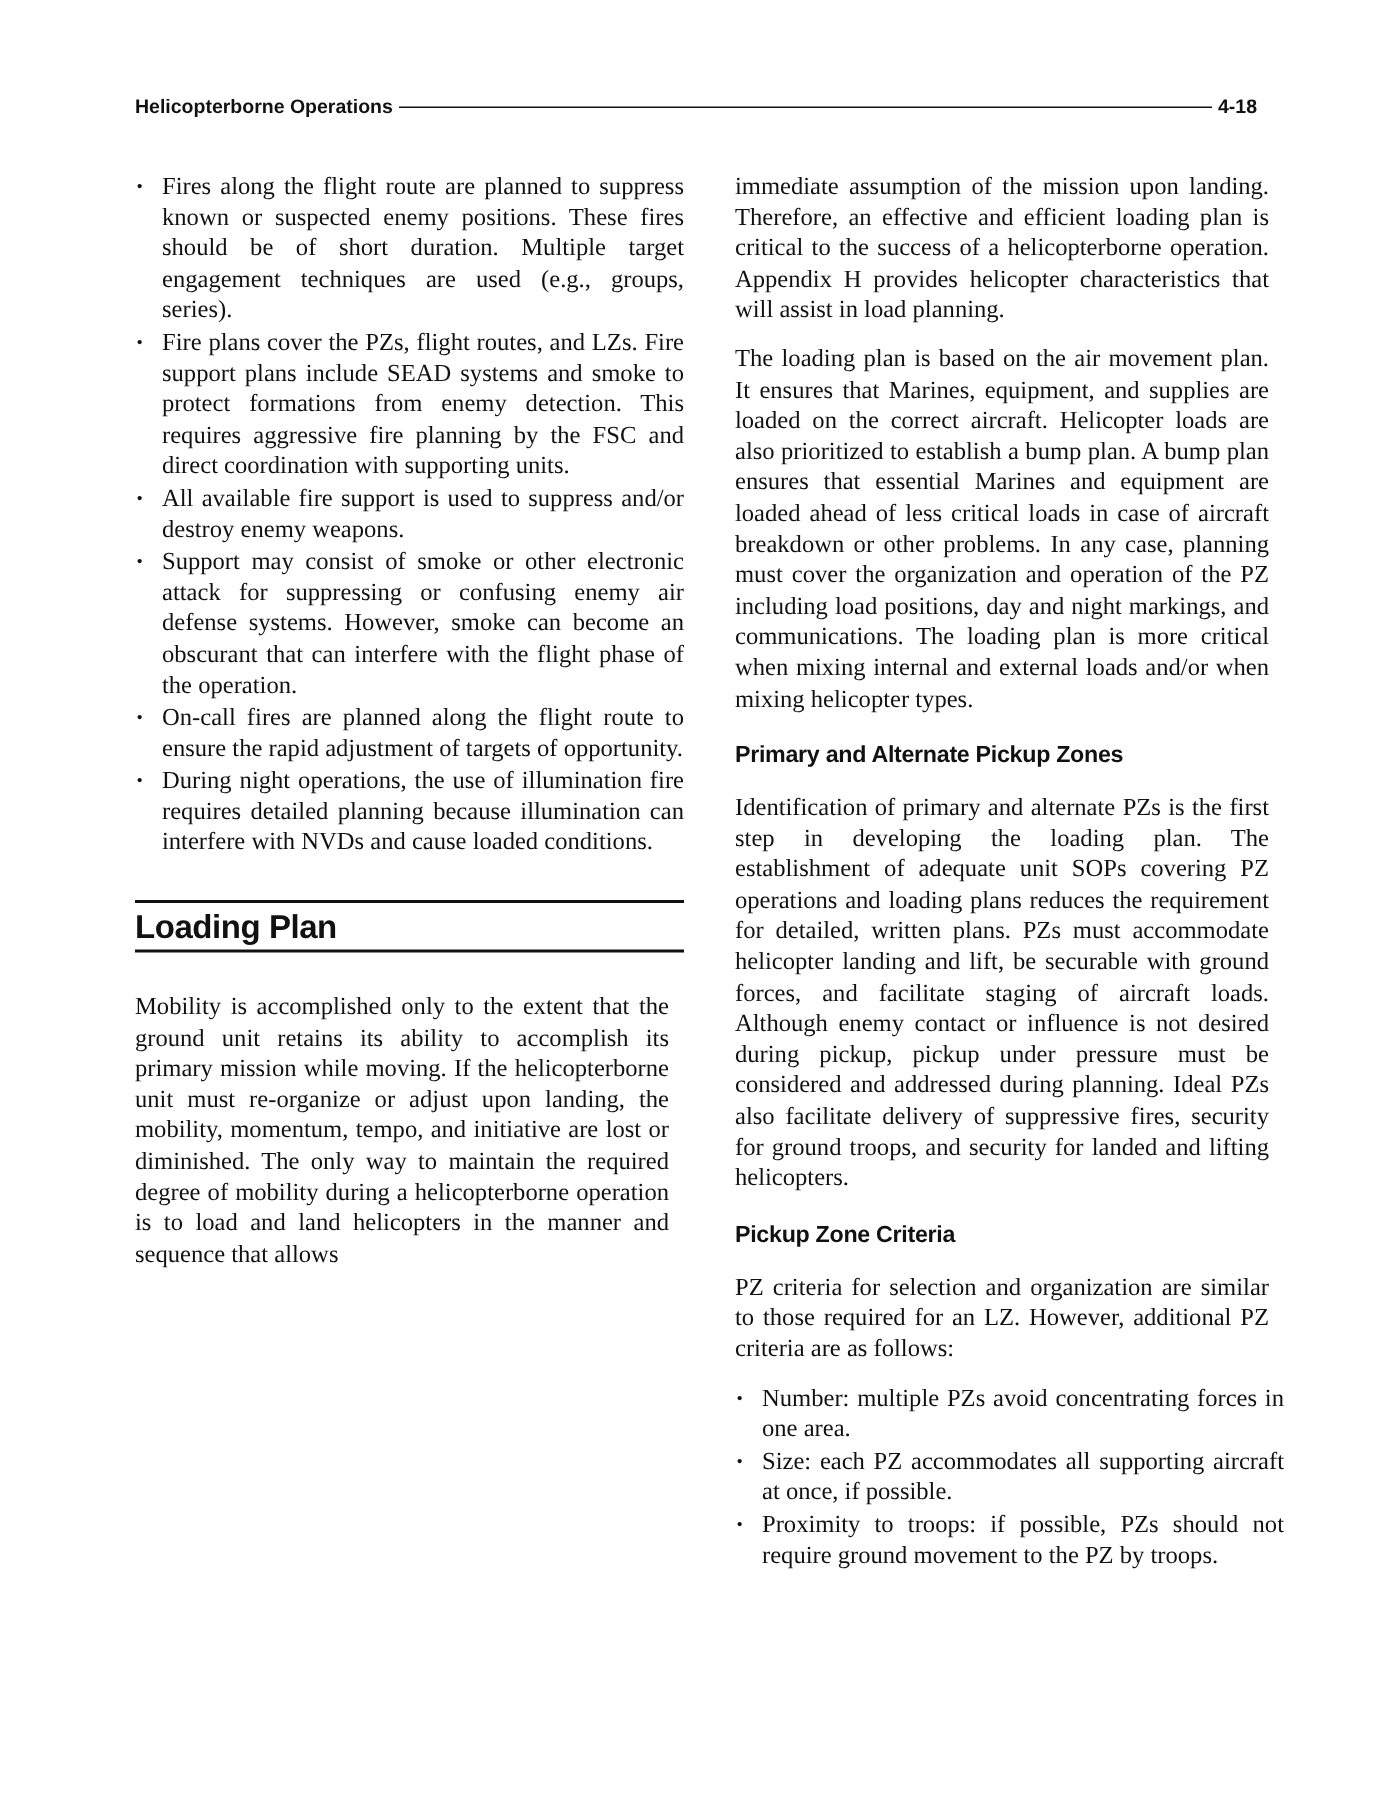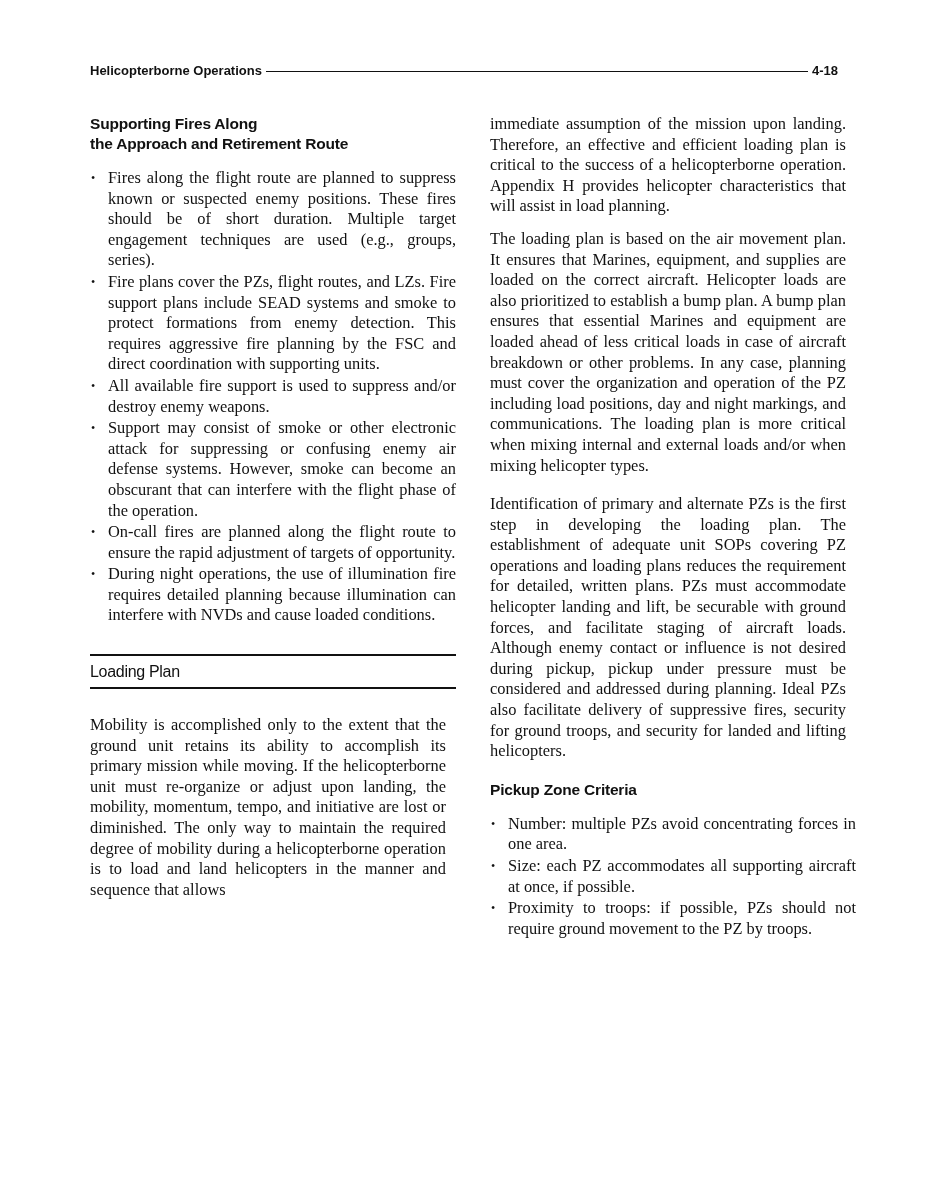--- a/index.html
+++ b/index.html
@@ -8,56 +8,54 @@
   .header .rule { flex: 1; height: 0; border-top: 1.4px solid #111; margin: 0 4px; position: relative; top: 1px; }
   .col { position: absolute; top: 114px; width: 366px; font-family: "Liberation Serif", serif; font-size: 16.4px; line-height: 20.6px; text-align: justify; }
   .col.left { left: 90px; }
   .col.right { left: 490px; }
   h3 { font-family: "Liberation Sans", sans-serif; font-weight: bold; font-size: 15.5px; line-height: 20px; margin: 0 0 14px 0; letter-spacing: -0.2px; }
   p { margin: 0 10px 12px 0; }
   ul { list-style: none; padding: 0; margin: 0; }
   li { position: relative; padding-left: 18px; margin-bottom: 1px; }
   li .bullet { position: absolute; left: 1px; top: 0; font-size: 12px; }
   .section-box { border-top: 2.5px solid #111; border-bottom: 2.5px solid #111; padding: 4px 0 3px 0; margin: 28px 0 26px 0; }
-  .section-box h2 { font-family: "Liberation Sans", sans-serif; font-weight: normal; font-size: 16px; line-height: 24px; margin: 0; letter-spacing: -0.3px; }
+  .section-box h2 { font-family: "Liberation Sans", sans-serif; font-weight: bold; font-size: 22px; line-height: 24px; margin: 0; letter-spacing: -0.3px; }
 </style>
 </head>
 <body>
 
 <div class="header">
   <span>Helicopterborne Operations</span>
   <span class="rule"></span>
   <span>4-18</span>
 </div>
 
 <div class="col left">
-  <h3>
-    <span>Supporting Fires Along</span><br>
-    <span>the Approach and Retirement Route</span>
-  </h3>
   <ul>
     <li><span class="bullet">•</span><span>Fires along the flight route are planned to suppress known or suspected enemy positions. These fires should be of short duration. Multiple target engagement techniques are used (e.g., groups, series).</span></li>
     <li><span class="bullet">•</span><span>Fire plans cover the PZs, flight routes, and LZs. Fire support plans include SEAD systems and smoke to protect formations from enemy detection. This requires aggressive fire planning by the FSC and direct coordination with supporting units.</span></li>
     <li><span class="bullet">•</span><span>All available fire support is used to suppress and/or destroy enemy weapons.</span></li>
     <li><span class="bullet">•</span><span>Support may consist of smoke or other electronic attack for suppressing or confusing enemy air defense systems.  However, smoke can become an obscurant that can interfere with the flight phase of the operation.</span></li>
     <li><span class="bullet">•</span><span>On-call fires are planned along the flight route to ensure the rapid adjustment of targets of opportunity.</span></li>
     <li><span class="bullet">•</span><span>During night operations, the use of illumination fire requires detailed planning because illumination can interfere with NVDs and cause loaded conditions.</span></li>
   </ul>
 
   <div class="section-box">
     <h2>Loading Plan</h2>
   </div>
   <p>Mobility is accomplished only to the extent that the ground unit retains its ability to accomplish its primary mission while moving. If the helicopterborne unit must re-organize or adjust upon landing, the mobility, momentum, tempo, and initiative are lost or diminished. The only way to maintain the required degree of mobility during a helicopterborne operation is to load and land helicopters in the manner and sequence that allows</p>
 </div>
 
 <div class="col right">
   <p>immediate assumption of the mission upon landing. Therefore, an effective and efficient loading plan is critical to the success of a helicopterborne operation. Appendix H provides helicopter characteristics that will assist in load planning.</p>
   <p style="margin-bottom:18px;">The loading plan is based on the air movement plan. It ensures that Marines, equipment, and supplies are loaded on the correct aircraft. Helicopter loads are also prioritized to establish a bump plan. A bump plan ensures that essential Marines and equipment are loaded ahead of less critical loads in case of aircraft breakdown or other problems. In any case, planning must cover the organization and operation of the PZ including load positions, day and night markings, and communications. The loading plan is more critical when mixing internal and external loads and/or when mixing helicopter types.</p>
 
+  <h3>Primary and Alternate Pickup Zones</h3>
   <p style="margin-bottom:18px;">Identification of primary and alternate PZs is the first step in developing the loading plan. The establishment of adequate unit SOPs covering PZ operations and loading plans reduces the requirement for detailed, written plans. PZs must accommodate helicopter landing and lift, be securable with ground forces, and facilitate staging of aircraft loads. Although enemy contact or influence is not desired during pickup, pickup under pressure must be considered and addressed during planning. Ideal PZs also facilitate delivery of suppressive fires, security for ground troops, and security for landed and lifting helicopters.</p>
 
   <h3>Pickup Zone Criteria</h3>
+  <p>PZ criteria for selection and organization are similar to those required for an LZ. However, additional PZ criteria are as follows:</p>
   <ul>
     <li><span class="bullet">•</span><span>Number: multiple PZs avoid concentrating forces in one area.</span></li>
     <li><span class="bullet">•</span><span>Size: each PZ accommodates all supporting aircraft at once, if possible.</span></li>
     <li><span class="bullet">•</span><span>Proximity to troops: if possible, PZs should not require ground movement to the PZ by troops.</span></li>
   </ul>
 </div>
 
 </body></html>

